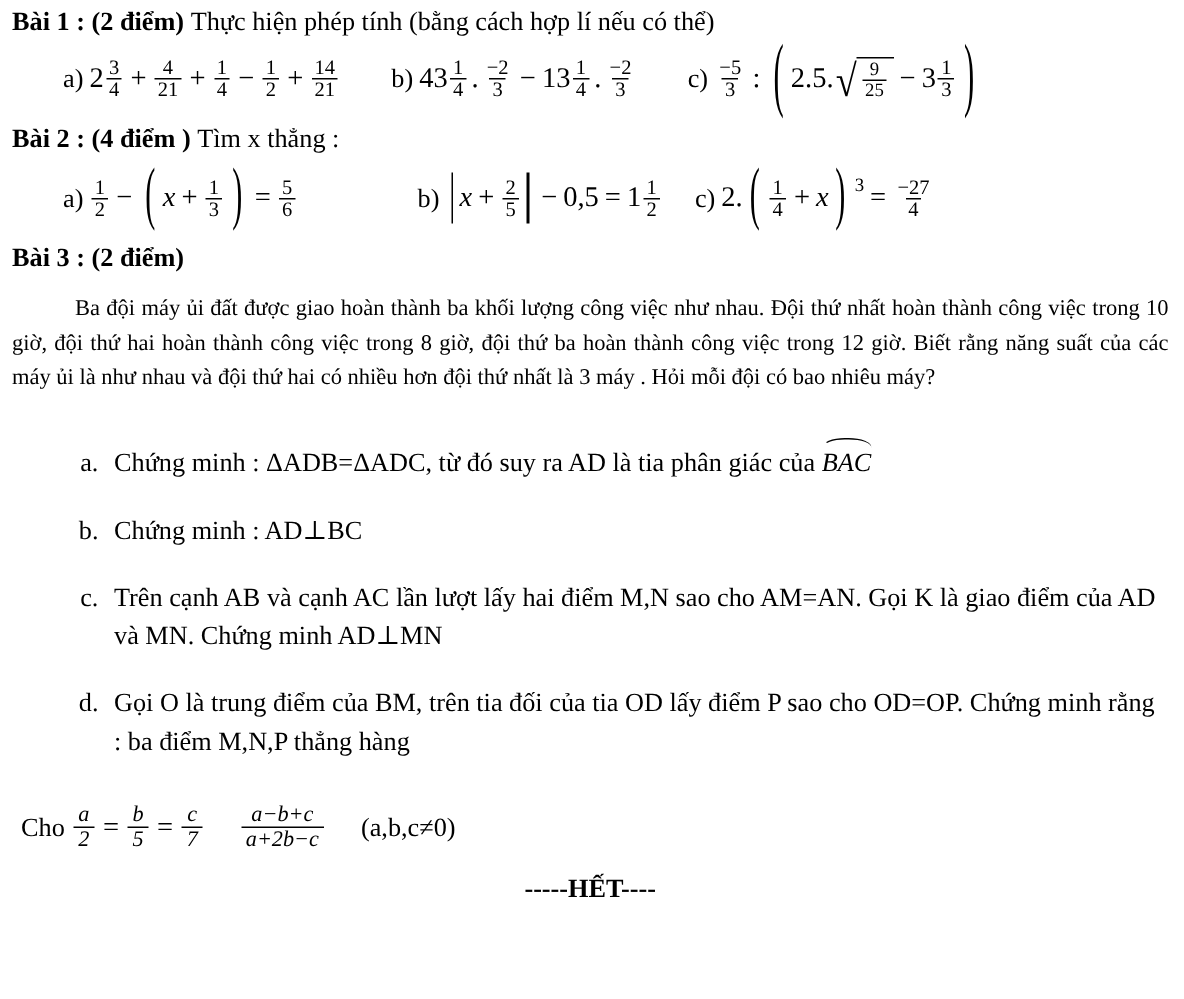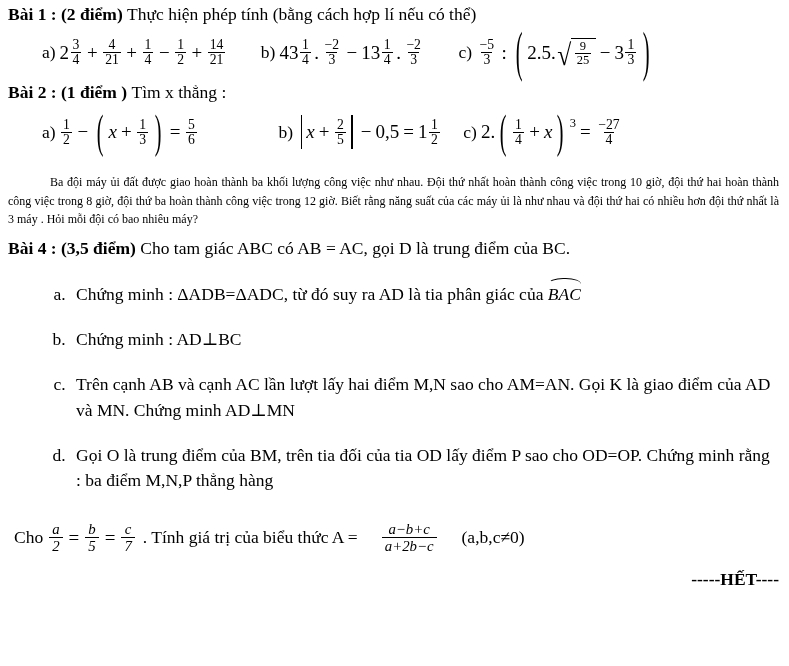--- a/index.html
+++ b/index.html
@@ -28,21 +28,21 @@
     font-weight: bold;
     font-size: 17.5px;
     line-height: 1.25;
     white-space: nowrap;
   }
   .hdr .rest {
     font-weight: normal;
     font-size: 17.5px;
   }
   .para {
-    font-size: 12px;
+    font-size: 15px;
     line-height: 1.52;
     text-align: justify;
     text-justify: inter-word;
   }
   .indent { text-indent: 42px; }
 
   
   .math {
     font-family: "Liberation Serif", "DejaVu Serif", serif;
     font-size: 19px;
@@ -170,21 +170,21 @@
   ol.qlist {
     margin: 4px 0 0 0;
     padding-left: 62px;
     font-size: 17.5px;
     line-height: 1.44;
   }
   ol.qlist > li { padding-left: 6px; margin-bottom: 0px; margin-top: 20px; }
   ol.qlist > li::marker { }
 
   .footer {
-    text-align: right;
+    text-align: center;
     font-weight: bold;
     font-size: 17.5px;
     letter-spacing: 0px;
   }
   .sp10 { height: 10px; }
   .sp12 { height: 12px; }
   .sp14 { height: 14px; }
 </style>
 </head>
 <body>
@@ -292,21 +292,21 @@
           <span class="den">3</span>
         </span>
       </span>
       <span class="paren tall">)</span>
     </span>
   </div>
 
   <div class="sp14"></div>
 
   <div class="hdr">
-    <span>Bài 2 : (1 điểm )</span>
+    <span>Bài 2 : (4 điểm )</span>
     <span class="rest">Tìm x thẳng :</span>
   </div>
 
   <div class="sp12"></div>
 
   <div class="exrow">
     
     <span class="label">a)</span>
     <span class="math">
       <span class="frac">
@@ -372,31 +372,30 @@
       <span class="op">=</span>
       <span class="frac">
         <span class="num">−27</span>
         <span class="den">4</span>
       </span>
     </span>
   </div>
 
   <div class="sp12"></div>
 
+  <div class="hdr">
+    <span>Bài 3 : (2 điểm)</span>
+  </div>
 
   <div class="sp12"></div>
 
   <div class="para indent">Ba đội máy ủi đất được giao hoàn thành ba khối lượng công việc như nhau. Đội thứ nhất hoàn thành công việc trong 10 giờ, đội thứ hai hoàn thành công việc trong 8 giờ, đội thứ ba hoàn thành công việc trong 12 giờ. Biết rằng năng suất của các  máy ủi là như nhau và đội thứ hai có nhiều hơn đội thứ nhất là 3 máy . Hỏi mỗi đội có bao nhiêu máy?</div>
 
   <div class="sp10"></div>
 
-  <div class="hdr">
-    <span>Bài 4 : (3,5 điểm)</span>
-    <span class="rest">Cho tam giác ABC có AB = AC, gọi D là trung điểm của BC.</span>
-  </div>
 
   <ol class="qlist" type="a">
     <li>
       <span>Chứng minh : ΔADB=ΔADC, từ đó suy ra AD là tia phân giác của </span><span class="angle"><span class="arc"></span><span>BAC</span></span>
     </li>
     <li>
       <span>Chứng minh : AD⊥BC</span>
     </li>
     <li>
       <span>Trên cạnh AB và cạnh AC lần lượt lấy hai điểm M,N sao cho AM=AN. Gọi K là giao điểm của AD và MN. Chứng minh AD⊥MN</span>
@@ -422,21 +421,20 @@
       <span class="ifrac">
         <span class="num">b</span>
         <span class="den">5</span>
       </span>
       <span class="op">=</span>
       <span class="ifrac">
         <span class="num">c</span>
         <span class="den">7</span>
       </span>
     </span>
-    <span class="label" style="margin-left:2px">. Tính giá trị của biểu thức A =</span>
     <span class="math">
       <span class="ifrac" style="margin-left:20px">
         <span class="num">a−b+c</span>
         <span class="den">a+2b−c</span>
       </span>
     </span>
     <span class="label" style="margin-left:19px">(a,b,c≠0)</span>
   </div>
 
   <div class="sp14"></div>

